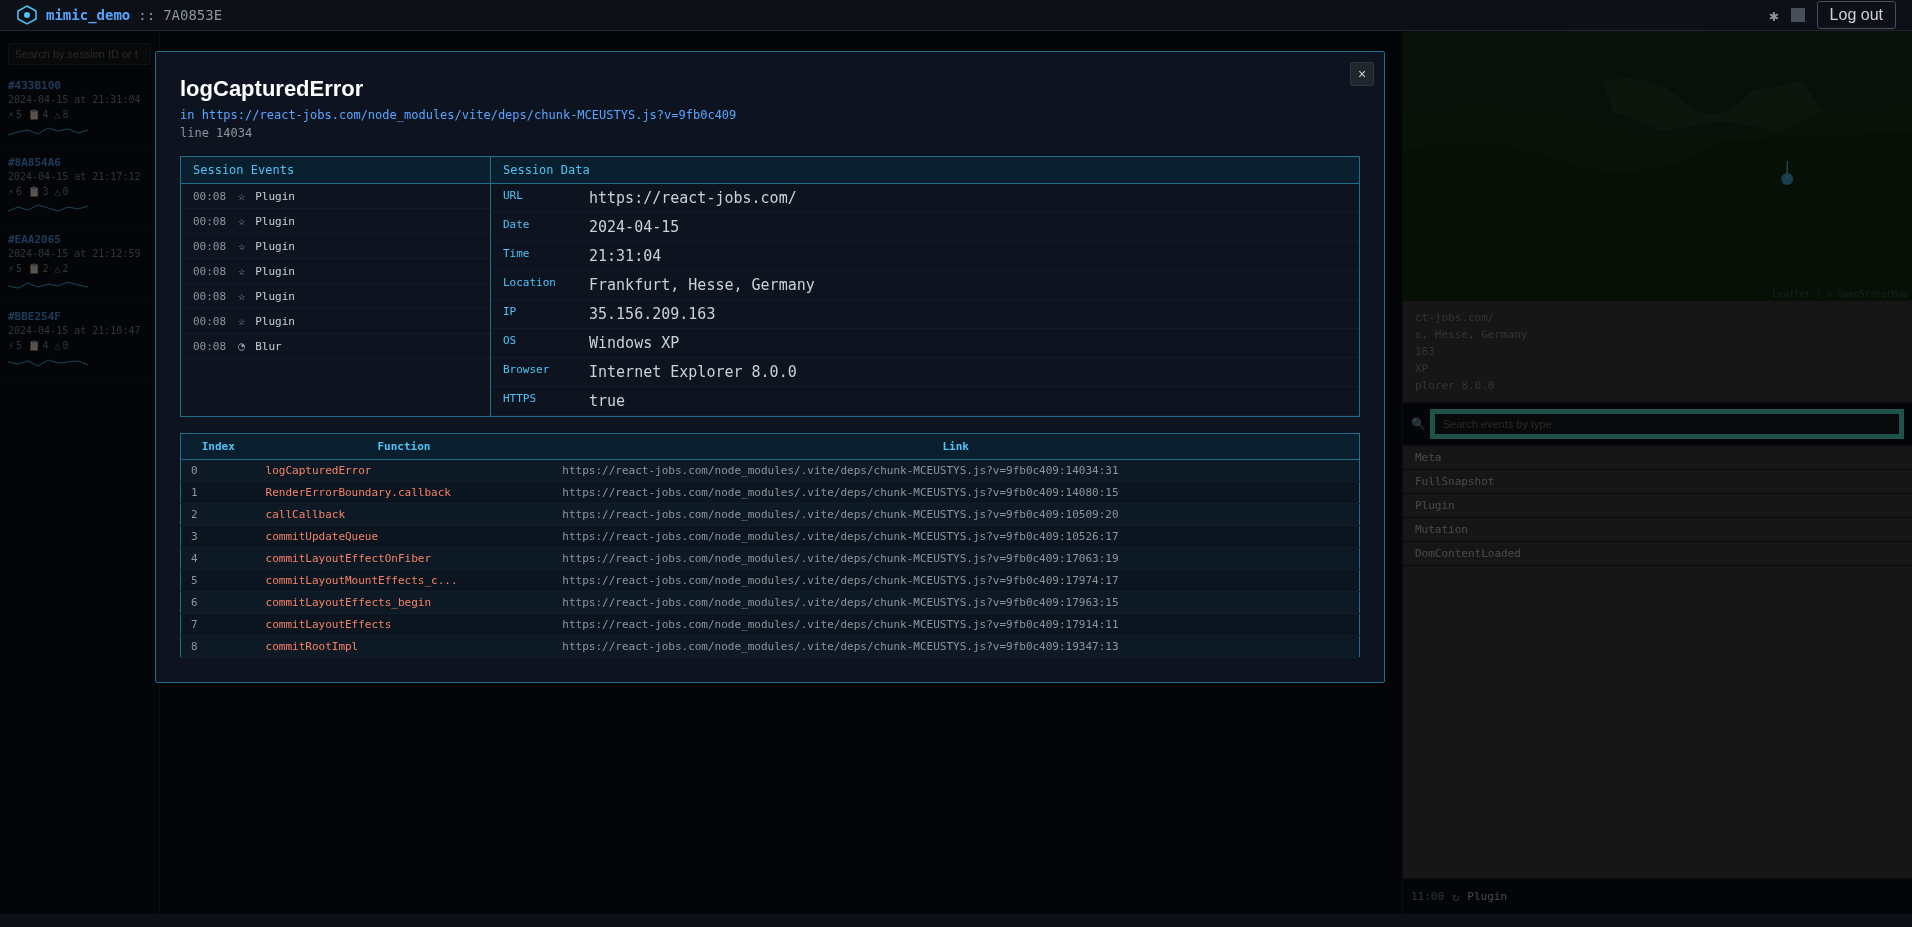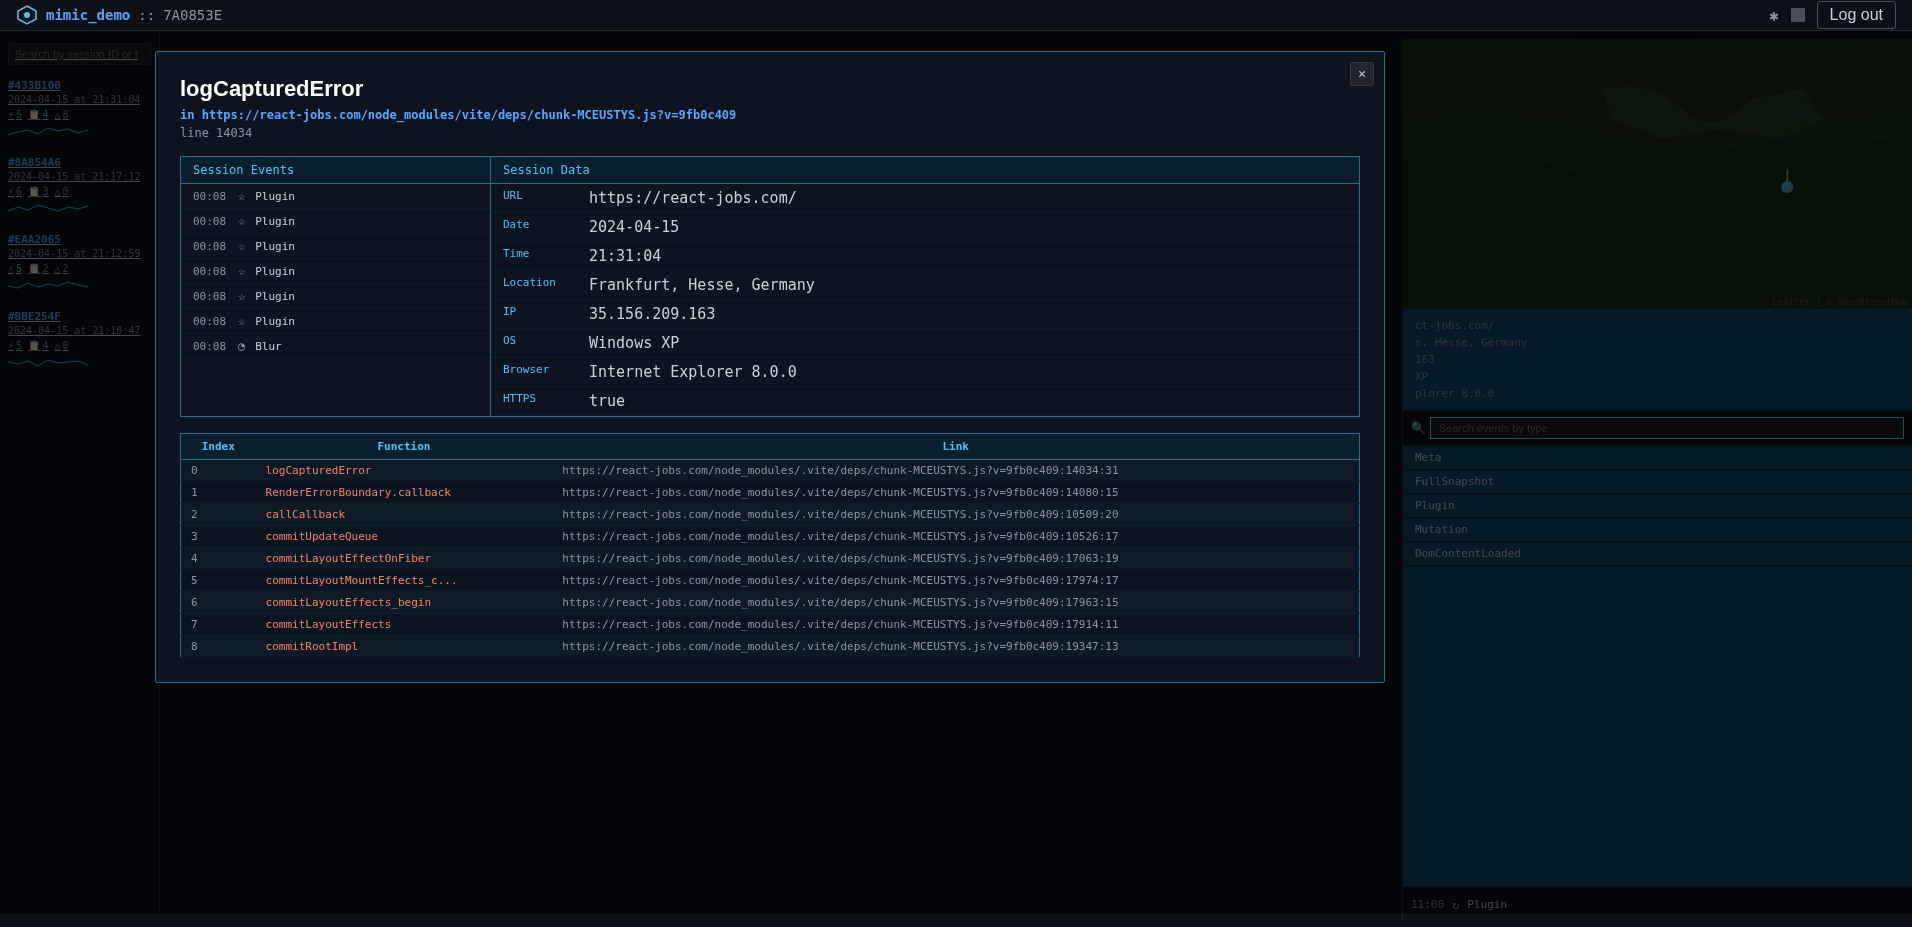--- a/index.html
+++ b/index.html
@@ -73,21 +73,20 @@
 
     
     .sidebar {
       width: 160px;
       background: #0d1117;
       border-right: 1px solid #21262d;
       display: flex;
       flex-direction: column;
       padding: 8px 0;
       overflow-y: auto;
-      text-decoration: underline;
     }
     .search-bar {
       display: flex;
       align-items: center;
       margin: 4px 8px 8px;
       background: #161b22;
       border: 1px solid #30363d;
       border-radius: 3px;
       padding: 4px 6px;
     }
@@ -159,21 +158,20 @@
       color: #ffffff;
       font-size: 22px;
       font-weight: bold;
       font-family: sans-serif;
       margin-bottom: 6px;
     }
     .modal-source {
       color: #58a6ff;
       font-size: 12px;
       margin-bottom: 4px;
-      font-weight: bold;
     }
     .modal-line {
       color: #8b949e;
       font-size: 12px;
       margin-bottom: 16px;
     }
 
     
     .modal-two-col {
       display: flex;
@@ -247,24 +245,24 @@
     }
     .stack-table tr:nth-child(even) td { background: #0a1520; }
     .stack-table tr:nth-child(odd) td { background: #0d1a26; }
     .stack-index { color: #8b949e; }
     .stack-fn { color: #f78166; }
     .stack-link { color: #8b949e; }
 
     
     .right-panel {
       position: absolute;
-      top: 8px; right: 0;
+      top: 0; right: 0;
       width: 510px;
       height: 100%;
-      background: #0c4a6e;
+      background: #404040;
       border-left: 1px solid #21262d;
       display: flex;
       flex-direction: column;
     }
     .right-map {
       height: 270px;
       background: #1a2332;
       position: relative;
       overflow: hidden;
     }
@@ -299,21 +297,21 @@
     }
     .events-search {
       display: flex;
       align-items: center;
       padding: 6px 8px;
       background: #0d1117;
       border-bottom: 1px solid #21262d;
     }
     .events-search input {
       background: #161b22;
-      border: 1px solid #5eead4;
+      border: 5px solid #5eead4;
       color: #8b949e;
       font-size: 11px;
       padding: 4px 8px;
       outline: none;
       width: 100%;
     }
     .event-type-list {
       flex: 1;
       overflow-y: auto;
     }

